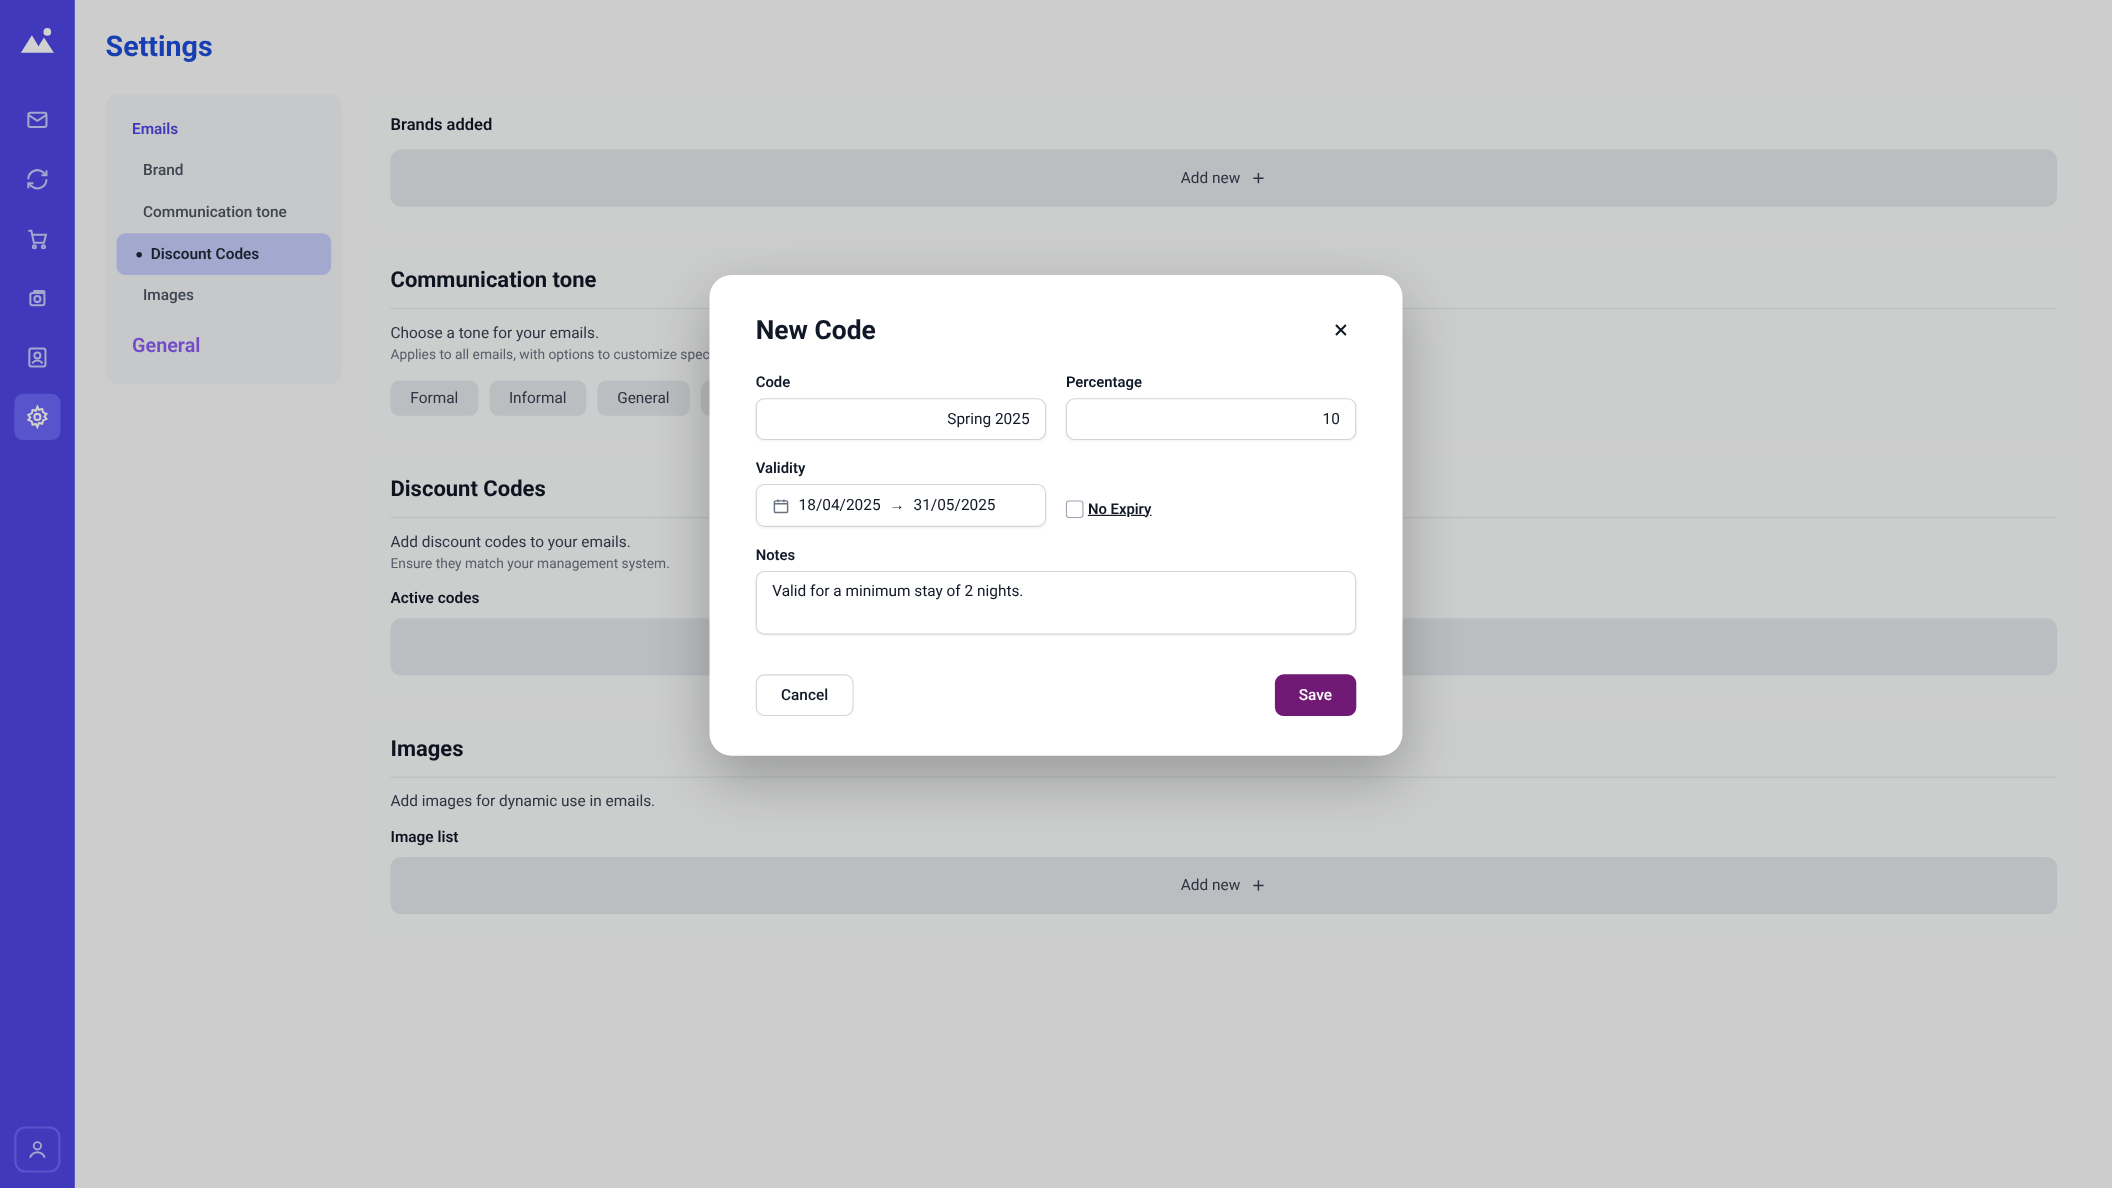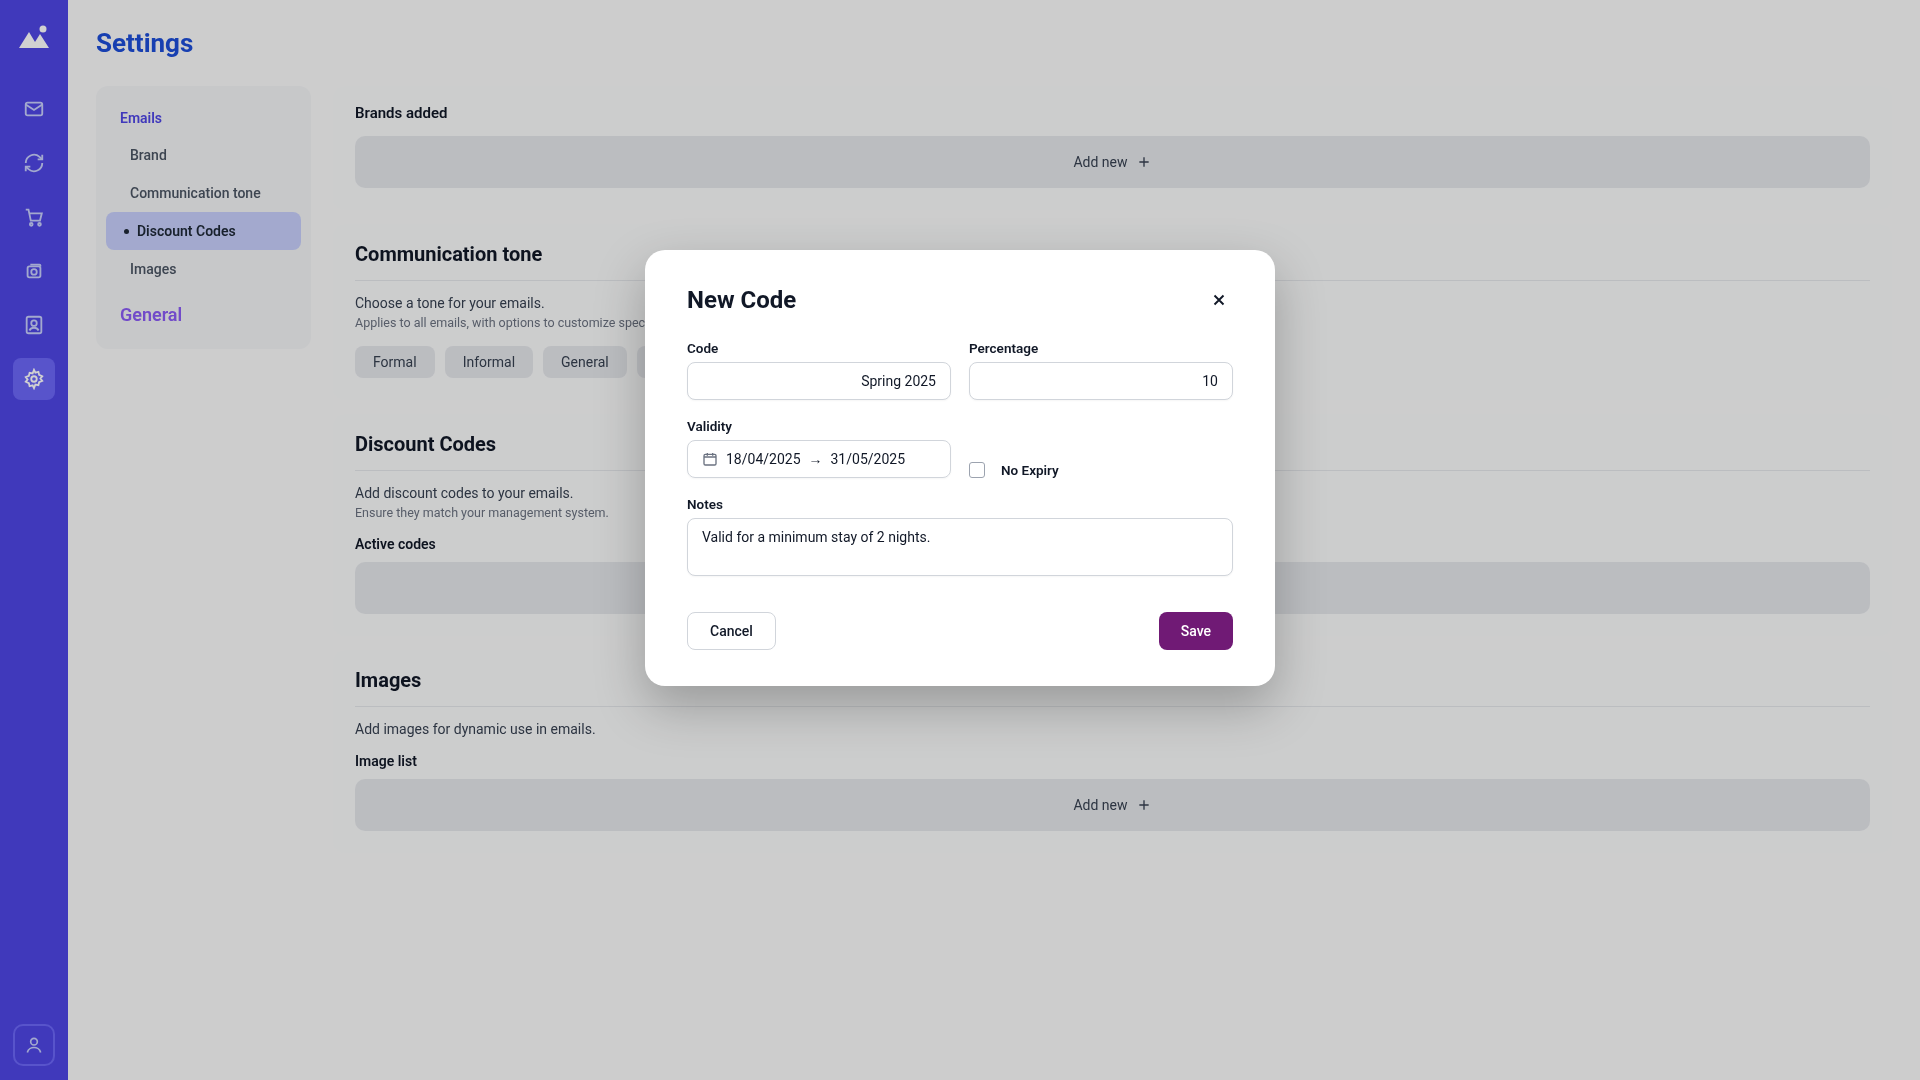--- a/index.html
+++ b/index.html
@@ -263,23 +263,24 @@
       font-size: 14px;
       color: #111827;
       display: flex;
       align-items: center;
       gap: 8px;
       cursor: pointer;
       box-shadow: 0 1px 2px rgba(0,0,0,0.04);
     }
     .checkbox-row {
       display: flex;
-      align-items: flex-end;
-      gap: 16px;
+      align-items: center;
+      gap: 4px;
       padding-top: 28px;
+      text-decoration: underline;
     }
     .checkbox {
       width: 16px;
       height: 16px;
       border: 1.5px solid #9ca3af;
       border-radius: 3px;
       cursor: pointer;
     }
     .textarea {
       border: 1px solid #d1d5db;

